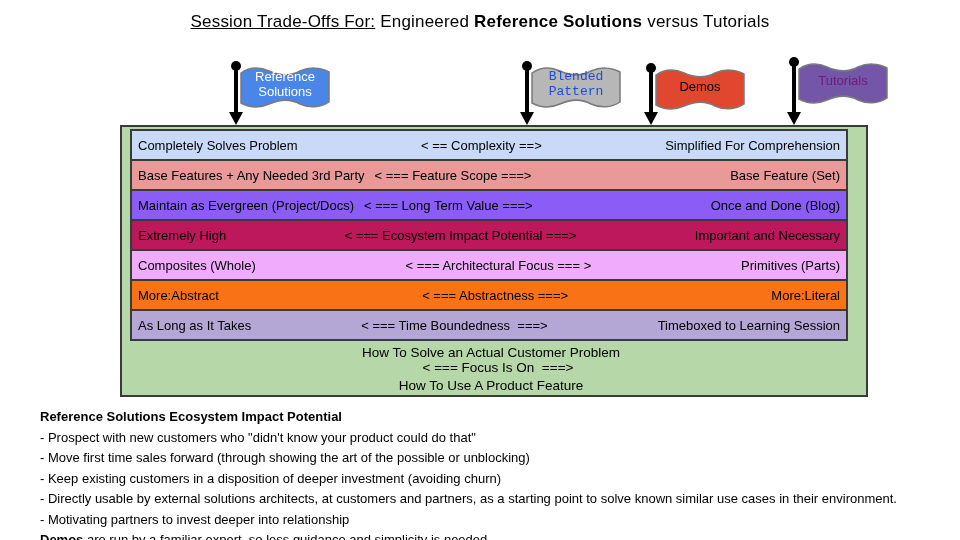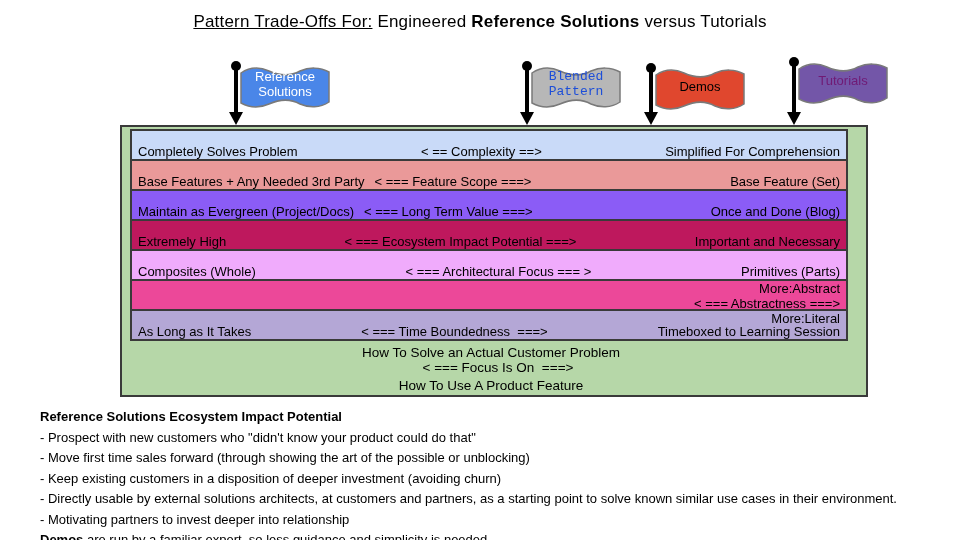--- a/index.html
+++ b/index.html
@@ -40,21 +40,21 @@
     text-align:center; font-size:13px; line-height:1.15;
   }
 
   
   .board {
     position:absolute; left:120px; top:125px; width:748px; height:272px;
     border:2px solid #3a3a3a; padding:2px 18px 0 8px;
   }
   .row {
     height:32px; border:2px solid #3a3a3a;
-    display:flex; align-items:flex-end; padding:0 6px; font-size:13px;
+    display:flex; align-items:center; padding:0 6px; font-size:13px;
   }
   .row + .row { margin-top:-2px; }
   .cell { white-space:pre; }
   .cell.left { text-align:left; }
   .cell.mid  { flex:1; text-align:center; }
   .cell.right{ text-align:right; }
   .row:nth-child(2) .mid, .row:nth-child(3) .mid { text-align:left; padding-left:10px; }
   .footer-row {
     height:48px; margin-top:4px; display:flex; align-items:center;
     padding:0 2px 0 6px; font-size:13.5px;flex-direction:column;
@@ -67,21 +67,21 @@
     font-size:13px; line-height:20.5px;
   }
   .notes-heading { font-weight:bold; }
   .note-line span { white-space:pre; }
   .note-line .b { font-weight:bold; }
 </style>
 </head>
 <body>
 
 <div class="title">
-  <span class="u">Pattern Trade-Offs For:</span><span> Engineered </span><span class="b">Reference Solutions</span><span> versus Tutorials</span>
+  <span class="u">Session Trade-Offs For:</span><span> Engineered </span><span class="b">Reference Solutions</span><span> versus Tutorials</span>
 </div>
 
 <div class="flag-group" style="left:231px; top:62px; height:63px">
   <div class="pole"></div>
   <svg class="flag-svg" width="92" height="46" viewBox="0 0 92 46">
     <path d="M2,9 C11,3 21,3 30,7 C41,12 52,12 61,7 C70,3 81,3 90,8 L90,38 C81,44 70,44 61,40 C52,35 41,35 30,40 C21,44 11,44 2,39 Z" stroke="#7a7a7a" stroke-width="1.5" fill="#4a86e8"></path>
   </svg>
   <div class="flag-label" style="color: rgb(255, 255, 255);">Reference Solutions</div>
 </div>
 
@@ -134,21 +134,21 @@
     <span class="cell mid">&lt; === Ecosystem Impact Potential ===&gt;</span>
     <span class="cell right">Important and Necessary</span>
   </div>
 
   <div class="row" style="background: #f0abfc;">
     <span class="cell left">Composites (Whole)</span>
     <span class="cell mid">&lt; === Architectural Focus === &gt;</span>
     <span class="cell right">Primitives (Parts)</span>
   </div>
 
-  <div class="row" style="background: #ec4899; flex-direction: column;">
+  <div class="row" style="background: #f97316;">
     <span class="cell left">More:Abstract</span>
     <span class="cell mid">&lt; === Abstractness ===&gt;</span>
     <span class="cell right">More:Literal</span>
   </div>
 
   <div class="row" style="background: rgb(180, 167, 214);">
     <span class="cell left">As Long as It Takes</span>
     <span class="cell mid">&lt; === Time Boundedness  ===&gt;</span>
     <span class="cell right">Timeboxed to Learning Session</span>
   </div>

